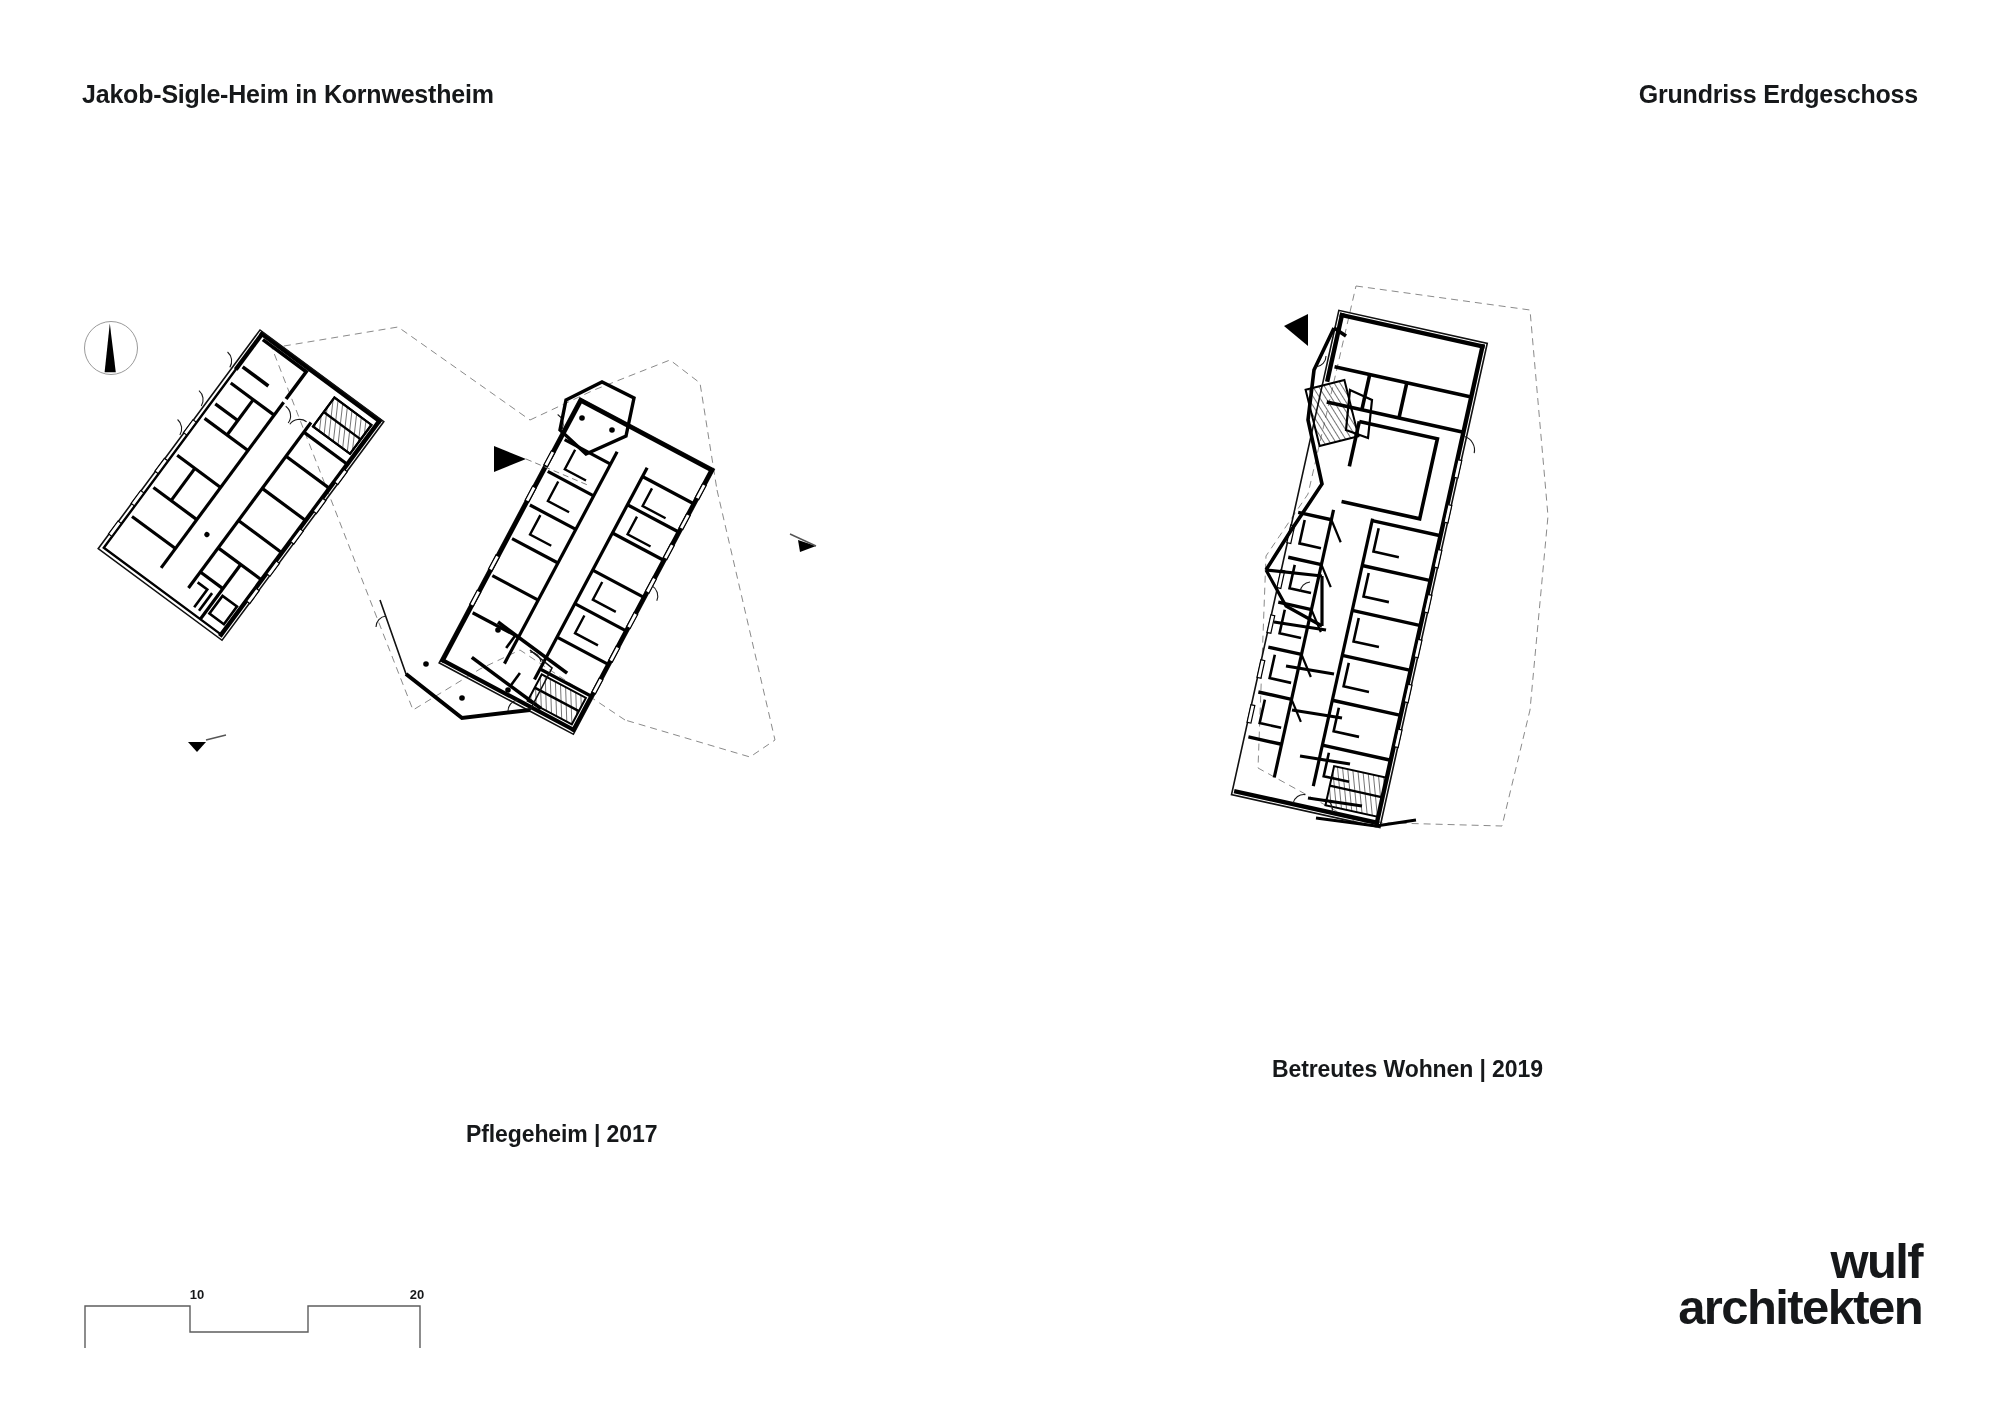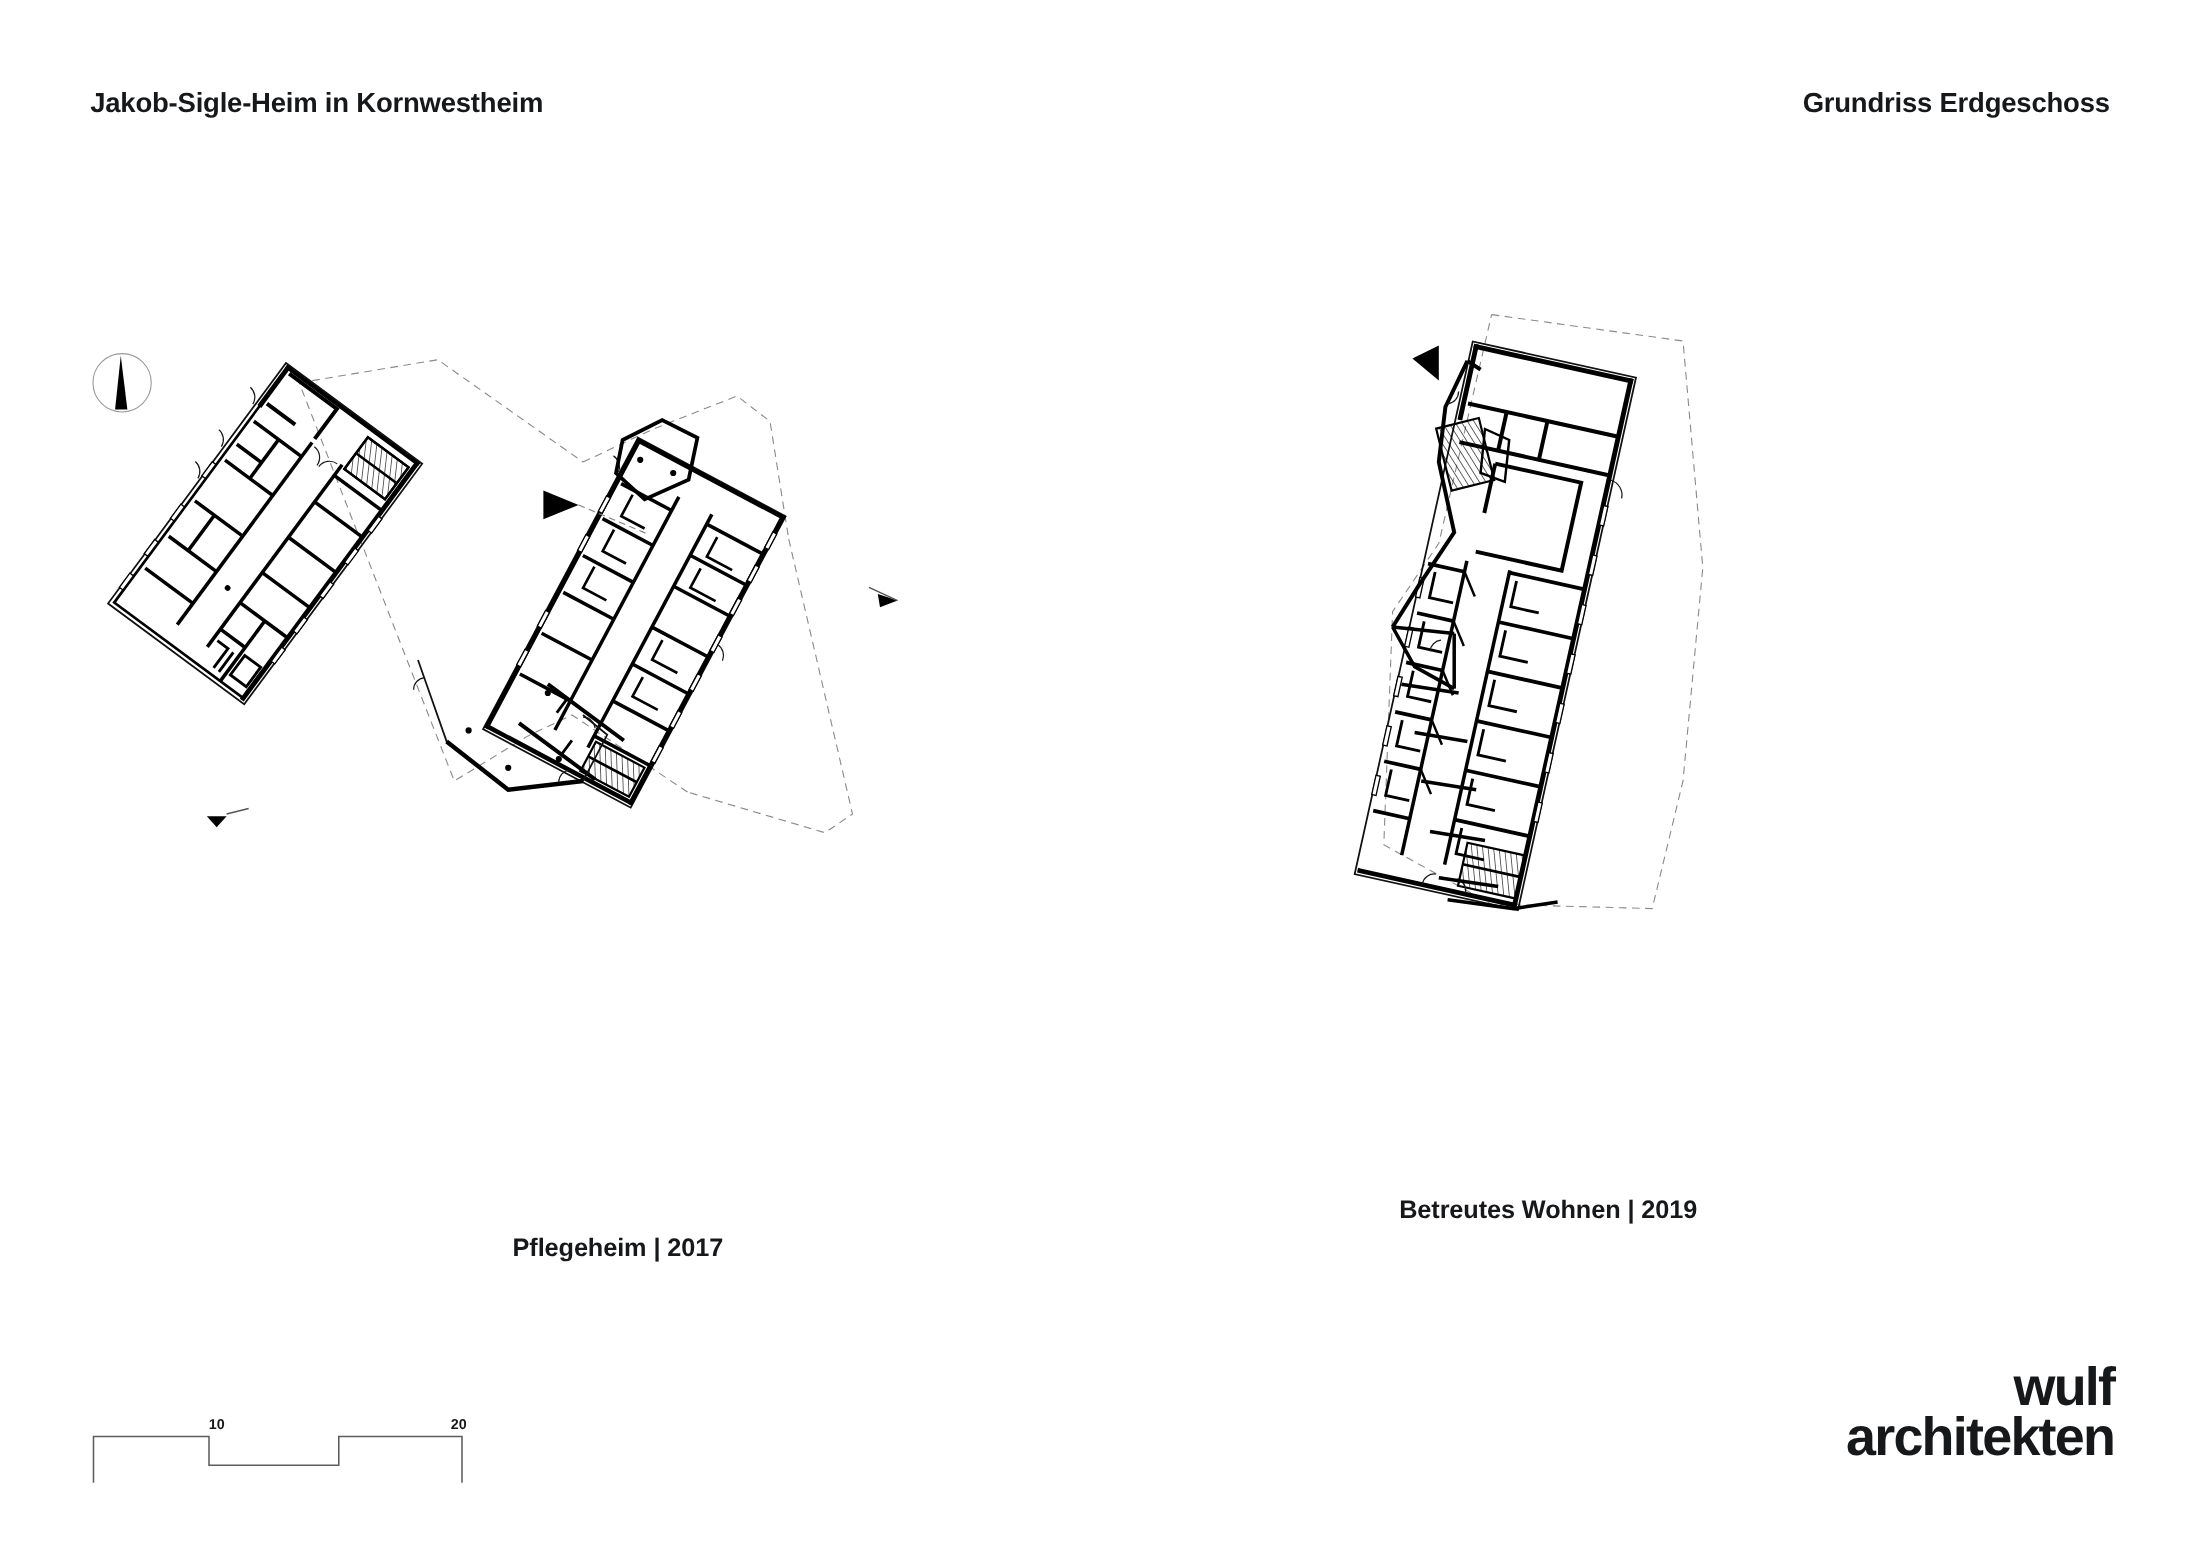--- a/index.html
+++ b/index.html
@@ -58,21 +58,21 @@
 
   
   .caption {
     position: absolute;
     font-size: 23px;
     font-weight: 700;
     letter-spacing: -0.1px;
     white-space: nowrap;
   }
   #caption-left  { left: 466px;  top: 1121px; }
-  #caption-right { left: 1272px; top: 1086px; }
+  #caption-right { left: 1272px; top: 1056px; }
 
   
   .scalebar {
     position: absolute;
     left: 80px;
     top: 1268px;
     width: 345px;
     height: 90px;
   }
   .scalebar .tick-label {

